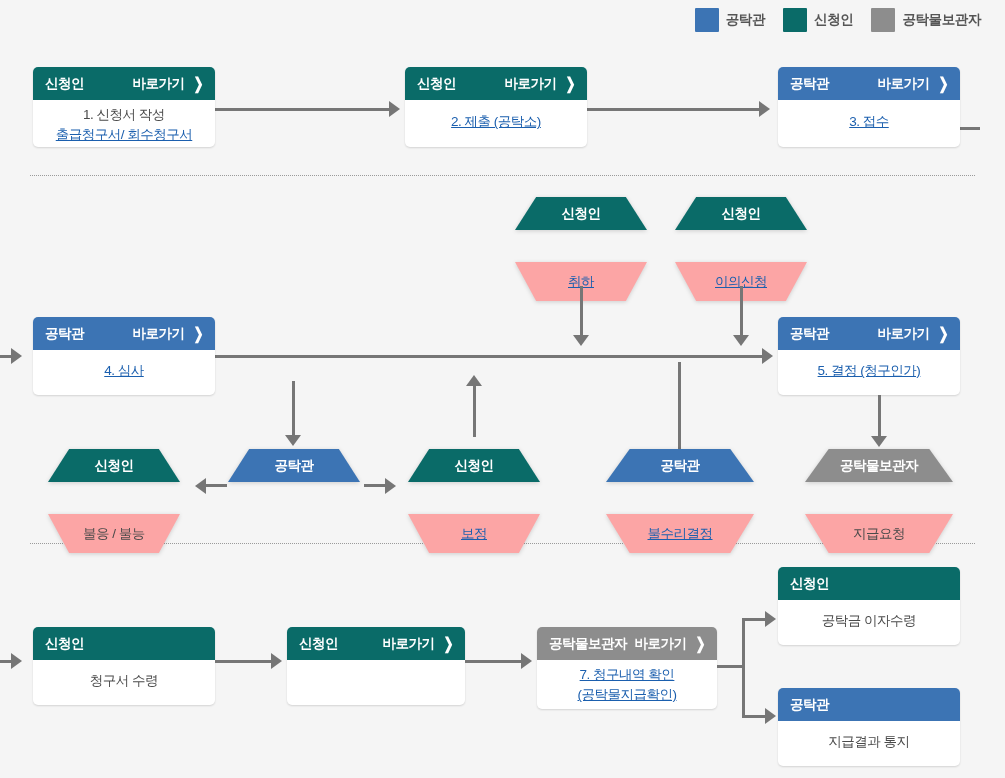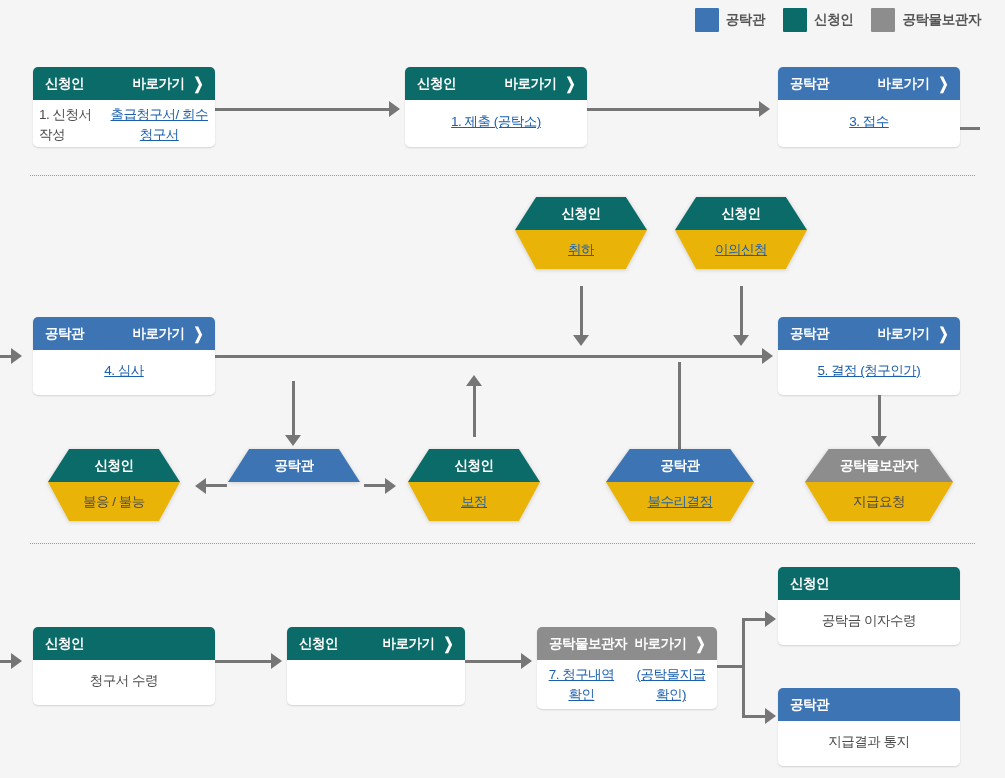--- a/index.html
+++ b/index.html
@@ -42,24 +42,24 @@
     color:#fff;
   }
   .card-head.teal { background:#0a6b68; }
   .card-head.blue { background:#3c74b4; }
   .card-head.gray { background:#8d8d8d; }
   .card-head .actor { font-size:13.5px; font-weight:700; letter-spacing:-0.5px; }
   .card-head .goto  { font-size:13.5px; font-weight:700; letter-spacing:-0.5px; display:flex; align-items:center; gap:9px; }
   .card-head .chev  { font-size:12px; font-weight:700; transform:scaleY(1.35); display:inline-block; }
   .card-body {
     flex:1 1 auto;
-    display:flex; flex-direction:row;
+    display:flex; flex-direction:column;
     align-items:center; justify-content:center;
     padding:5px 6px 7px;
-    gap:11px;
+    gap:0;
   }
   .card-body .plain { font-size:13.5px; color:#4a4a4a; letter-spacing:-0.5px; line-height:1.5; }
   .card-body .link  {
     font-size:13.5px; color:#1b5fae; text-decoration:underline;
     letter-spacing:-0.5px; line-height:1.5; cursor:pointer; text-align:center;
   }
 
   
   .hex {
     position:absolute;
@@ -69,24 +69,24 @@
   .hex .hex-top {
     height:33px;
     color:#fff; font-size:13.5px; font-weight:700; letter-spacing:-0.5px;
     display:flex; align-items:center; justify-content:center;
     clip-path: polygon(16% 0, 84% 0, 100% 100%, 0 100%);
   }
   .hex .hex-top.teal { background:#0a6b68; }
   .hex .hex-top.blue { background:#3c74b4; }
   .hex .hex-top.gray { background:#8d8d8d; }
   .hex .hex-bot {
-    height:39px; background:#eab308;
+    height:39px; background:#fca5a5;
     display:flex; align-items:center; justify-content:center;
     clip-path: polygon(0 0, 100% 0, 84% 100%, 16% 100%);
-    font-size:13.5px; letter-spacing:-0.5px;
+    font-size:13.5px; letter-spacing:-0.5px;margin-top:32px;
   }
   .hex .hex-bot .plain { color:#4a4a4a; }
   .hex .hex-bot .link  { color:#1b5fae; text-decoration:underline; cursor:pointer; }
   .hex.wide { width:148px; }
 
   
   .conn { position:absolute; background:#767676; }
   .conn-h { height:3px; }
   .conn-v { width:3px; }
   .arrow { position:absolute; width:0; height:0; }
@@ -143,21 +143,21 @@
 
   <div class="card" style="left:405px; top:67px; width:182px; height:80px">
     <div class="card-head teal">
       <span class="actor">신청인</span>
       <span class="goto">
         <span>바로가기</span>
         <span class="chev">❯</span>
       </span>
     </div>
     <div class="card-body">
-      <span class="link">1. 제출 (공탁소)</span>
+      <span class="link">2. 제출 (공탁소)</span>
     </div>
   </div>
 
   <div class="card" style="left:778px; top:67px; width:182px; height:80px">
     <div class="card-head blue">
       <span class="actor">공탁관</span>
       <span class="goto">
         <span>바로가기</span>
         <span class="chev">❯</span>
       </span>

